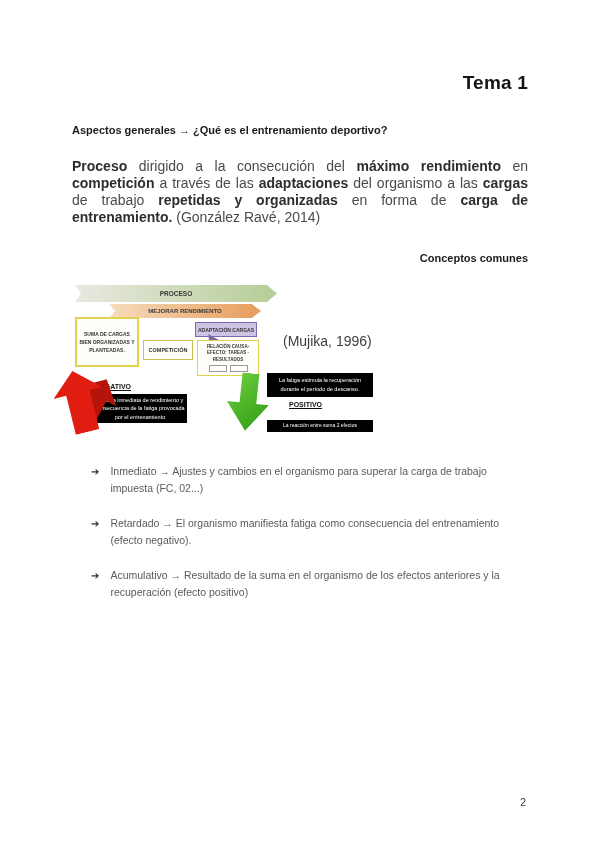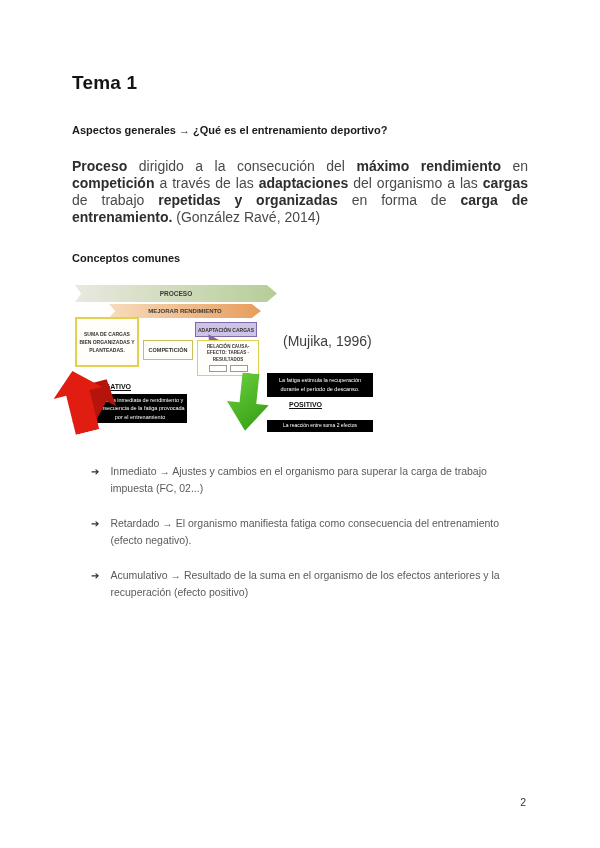--- a/index.html
+++ b/index.html
@@ -6,25 +6,25 @@
   html,body { background:#ffffff; }
   body {
     width:600px; height:848px;
     font-family:"Liberation Sans", sans-serif;
     color:#444444;
     position:relative; overflow:hidden;
   }
   .page { position:relative; width:600px; height:848px; background:#fff; }
   .content { padding:0 72px; }
 
-  .title { text-align:left; font-size:19px; font-weight:700; color:#141414; padding-top:72px; letter-spacing:0.2px; }
+  .title { text-align:right; font-size:19px; font-weight:700; color:#141414; padding-top:72px; letter-spacing:0.2px; }
 
   h2.h { font-size:11px; font-weight:700; color:#1b1b1b; }
   .h1 { margin-top:30px; }
-  .h2 { margin-top:26px; }
+  .h2 { margin-top:26px;text-align:right; }
   .h4 { margin-top:34px; }
 
   .para { margin-top:22px; font-size:14px; line-height:17px; text-align:justify; color:#4a4a4a; }
   .para .b { font-weight:700; color:#2e2e2e; }
 
   
   .diagram { position:relative; width:330px; height:160px; margin:13px 0 0 -15px; }
   .diagram > div { position:absolute; }
 
   .banner { display:flex; align-items:center; justify-content:center; font-weight:700; color:#3a3a3a; }

